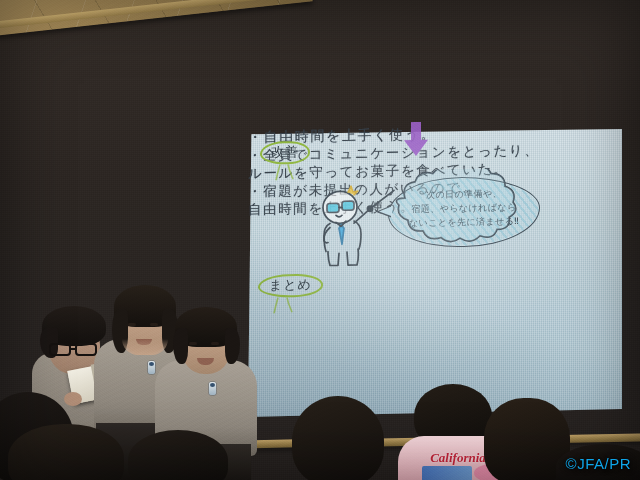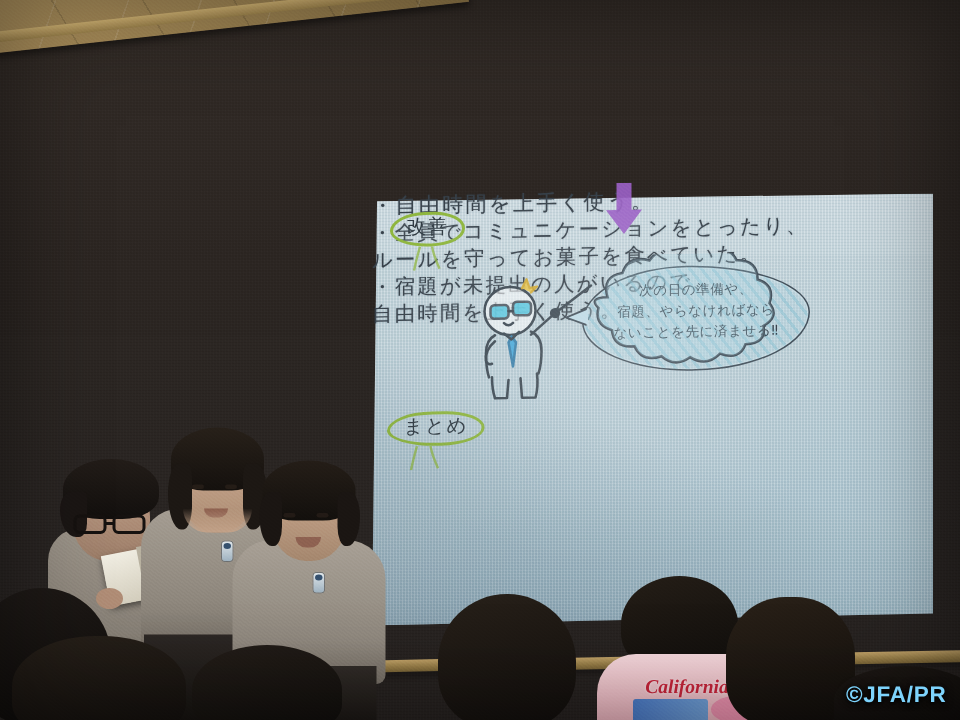--- a/index.html
+++ b/index.html
@@ -181,23 +181,23 @@
     box-shadow:0 0 0 .5px rgba(40,60,80,.5);
   }
   .logo:after{
     content:"";position:absolute;left:1px;top:1px;width:5px;height:4px;
     border-radius:50%;background:#34506e;
   }
 
   
   .watermark{
     position:absolute;right:9px;bottom:8px;
-    color:#7dd3fc;
+    color:#0ea5e9;
     font-family:"Liberation Sans", sans-serif;
-    font-weight:bold;
+    font-weight:normal;
     font-size:15px;
     letter-spacing:.5px;
     text-shadow:0 1px 3px rgba(0,0,0,.95), 0 0 6px rgba(0,0,0,.8);
   }
 
   
   .grain{
     position:absolute;inset:0;pointer-events:none;
     background-image:
       repeating-linear-gradient(37deg,rgba(255,255,255,.014) 0 1px,rgba(0,0,0,.014) 1px 2px);

